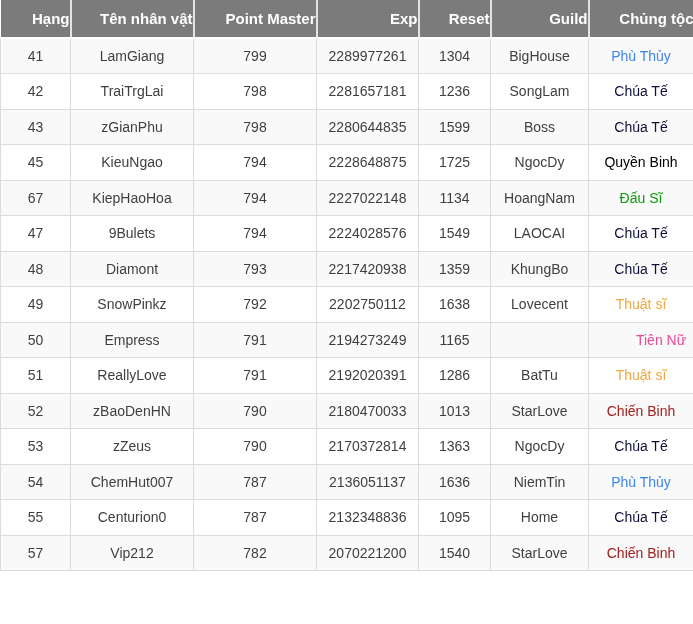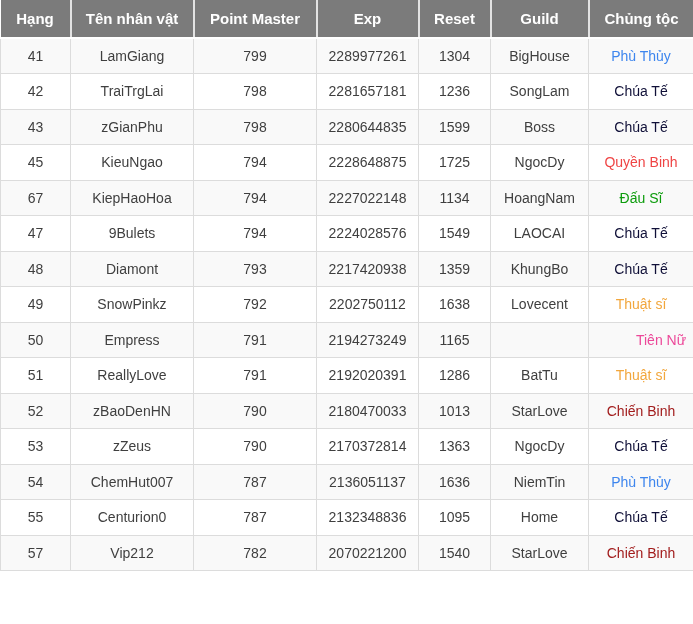--- a/index.html
+++ b/index.html
@@ -14,21 +14,21 @@
     width: 693px;
     border-collapse: collapse;
     table-layout: fixed;
   }
   thead th {
     background: #7b7b7b;
     color: #ffffff;
     font-size: 15px;
     font-weight: 700;
     height: 38px;
-    text-align: center;
+    text-align: right;
     vertical-align: middle;
     border-right: 2px solid #e3e3e3;
     border-bottom: 2px solid #ffffff;
   }
   thead th:last-child { border-right: none; margin-left: 40px; }
   tbody td {
     height: 35.5px;
     border: 1px solid #dcdcdc;
     font-size: 14px;
     color: #3f3f3f;
@@ -92,21 +92,21 @@
         <td>Boss</td>
         <td style="color: rgb(16, 16, 56);">Chúa Tế</td>
       </tr>
       <tr>
         <td>45</td>
         <td>KieuNgao</td>
         <td>794</td>
         <td>2228648875</td>
         <td>1725</td>
         <td>NgocDy</td>
-        <td style="color: #ef4444;">Quyền Binh</td>
+        <td style="color: #000000;">Quyền Binh</td>
       </tr>
       <tr>
         <td>67</td>
         <td>KiepHaoHoa</td>
         <td>794</td>
         <td>2227022148</td>
         <td>1134</td>
         <td>HoangNam</td>
         <td style="color: rgb(12, 156, 12);">Đấu Sĩ</td>
       </tr>

